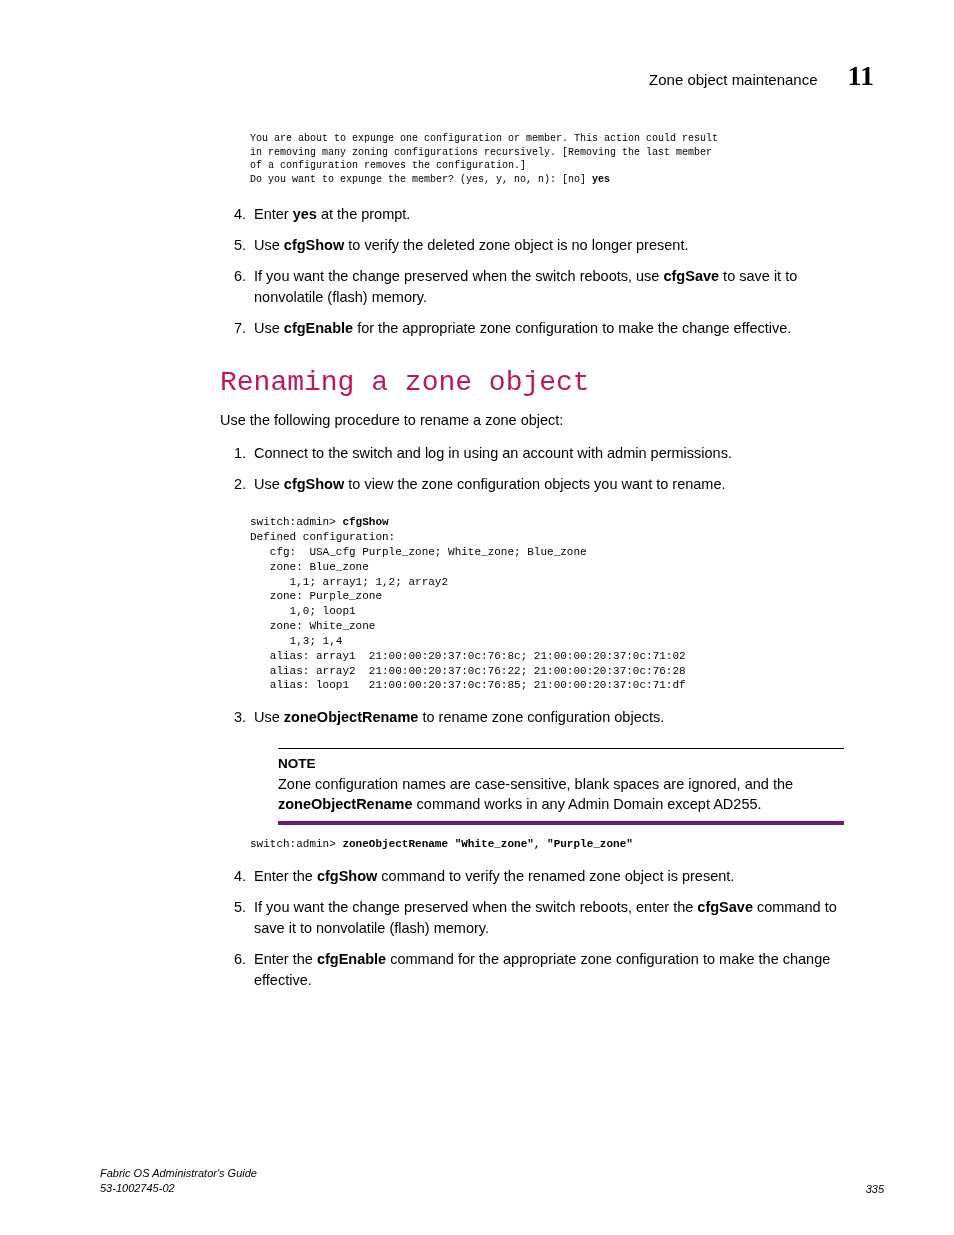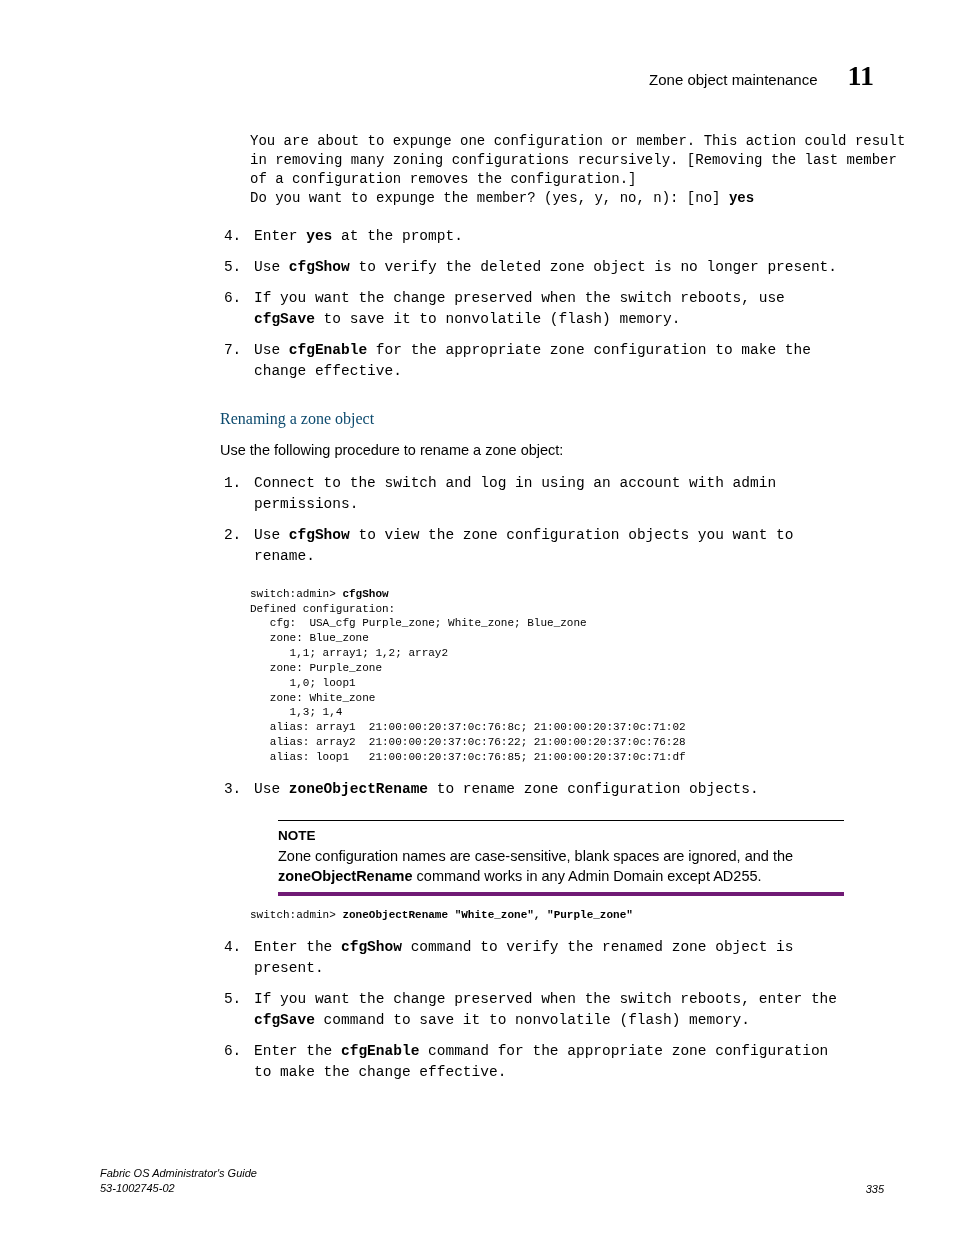--- a/index.html
+++ b/index.html
@@ -29,57 +29,56 @@
     font-size: 15px;
     color: #000;
   }
   .chapter-num {
     font-size: 28px;
     font-weight: bold;
     font-family: Georgia, 'Times New Roman', serif;
   }
   .code-block {
     font-family: 'Courier New', Courier, monospace;
-    font-size: 14px;
+    font-size: 10px;
     line-height: 1.35;
     white-space: pre;
     margin-left: 150px;
     margin-bottom: 18px;
     color: #000;
   }
   .code-block-indent {
     font-family: 'Courier New', Courier, monospace;
     font-size: 11px;
     line-height: 1.35;
     white-space: pre;
     margin-left: 150px;
     margin-bottom: 14px;
     color: #000;
   }
   ol.numbered {
     margin: 0 0 20px 120px;
     padding: 0 40px 0 30px;
     font-size: 14.5px;
     line-height: 1.45;
-    font-family: Liberation Mono, monospace;
   }
   ol.numbered li {
     margin-bottom: 10px;
     padding-left: 4px;
   }
   ol.numbered li::marker {
     font-size: 14.5px;
   }
   .b { font-weight: bold; }
   h2.section {
-    font-family: Liberation Serif, serif;
+    font-family: Liberation Mono, monospace;
     font-weight: normal;
-    font-size: 16px;
+    font-size: 28px;
     margin: 28px 0 12px 120px;
-    color: #0c4a6e;
+    color: #be185d;
   }
   .para {
     margin: 0 40px 12px 120px;
     font-size: 14.5px;
     line-height: 1.45;
   }
   .note-block {
     margin: 6px 40px 12px 178px;
     border-top: 1px solid #000;
     border-bottom: 4px solid #701a75;

